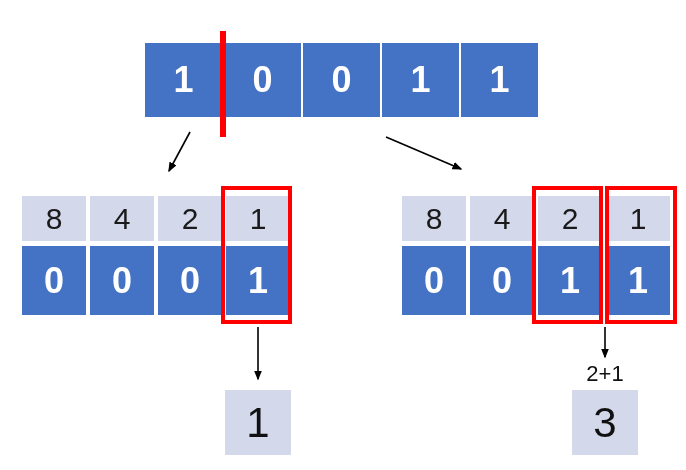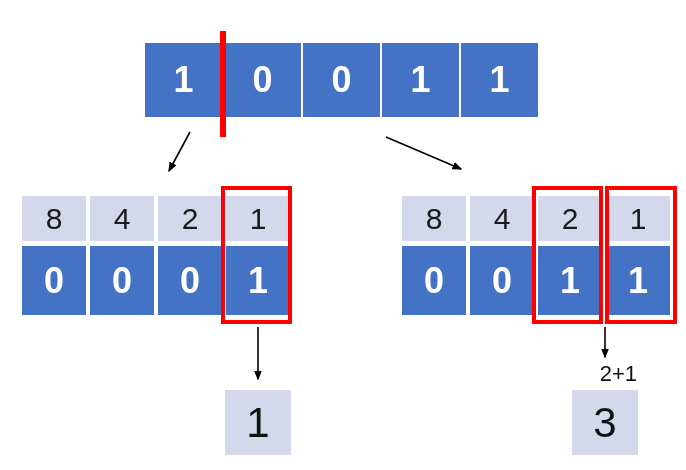--- a/index.html
+++ b/index.html
@@ -60,21 +60,21 @@
     width: 66px; height: 65px;
     background: var(--cell-light, #D3D9EB);
     color: #111111; font-size: 42px;
     display: flex; align-items: center; justify-content: center;
   }
   .result-left  { left: 225px; top: 390px; }
   .result-right { left: 572px; top: 390px; }
   
   .sum-label {
     position: absolute; left: 573px; top: 362px;
-    width: 64px; text-align: right;
+    width: 64px; text-align: center;
     font-size: 22px; color: #111111; line-height: 1.1;
   }
   
   .arrow-layer { position: absolute; left: 0; top: 0; pointer-events: none; }
 </style>
 </head>
 <body>
 
 <div id="canvas">
 

